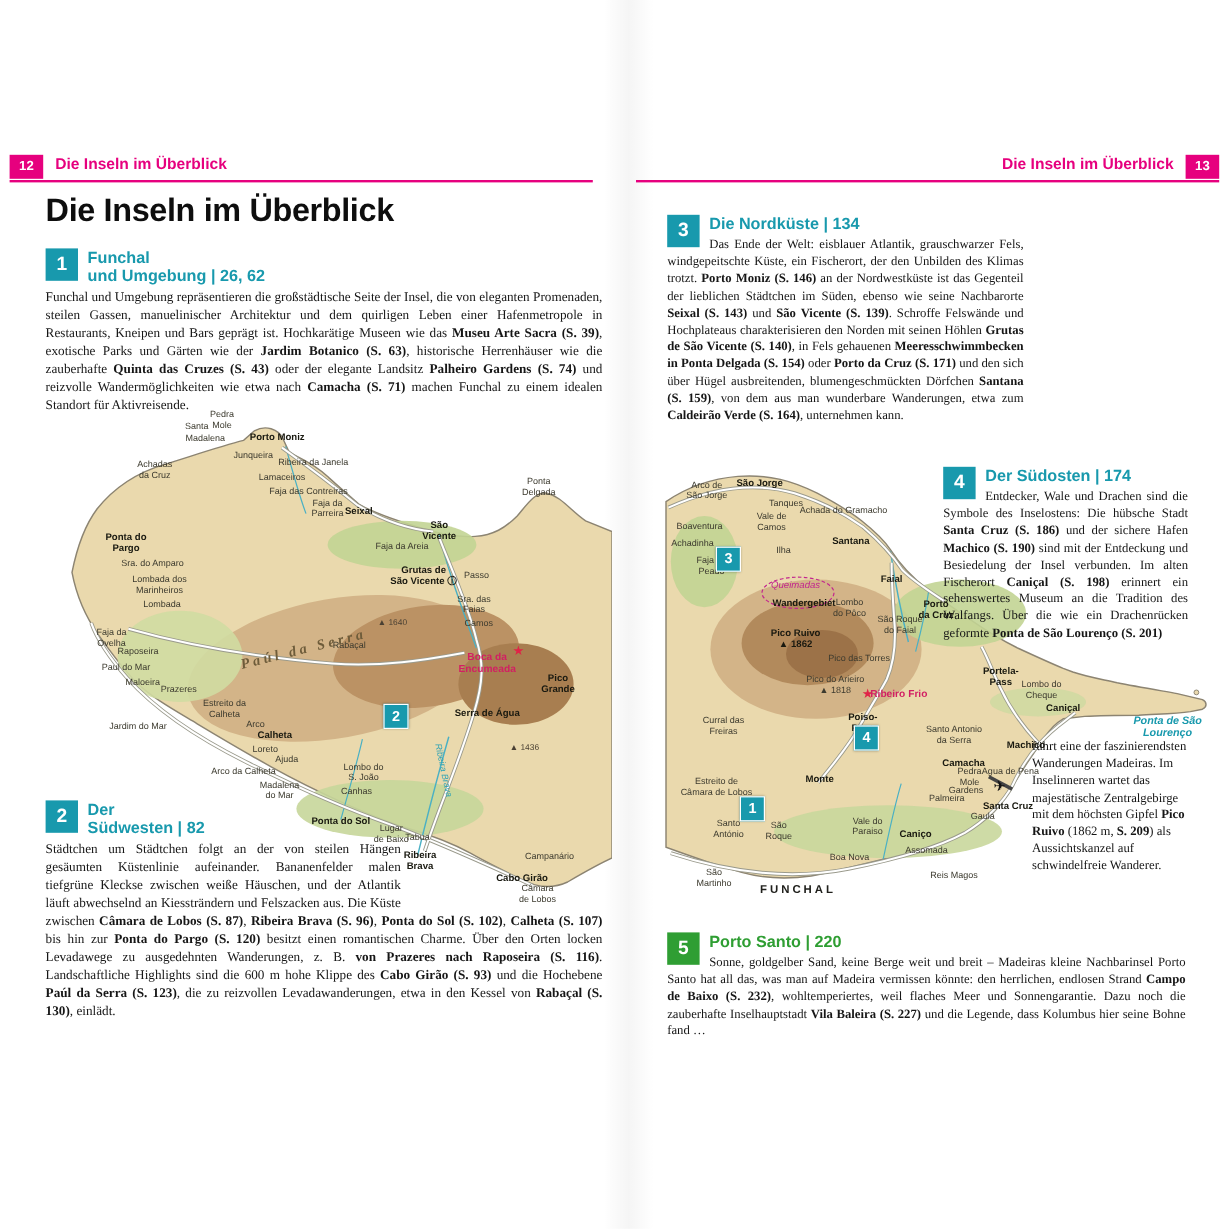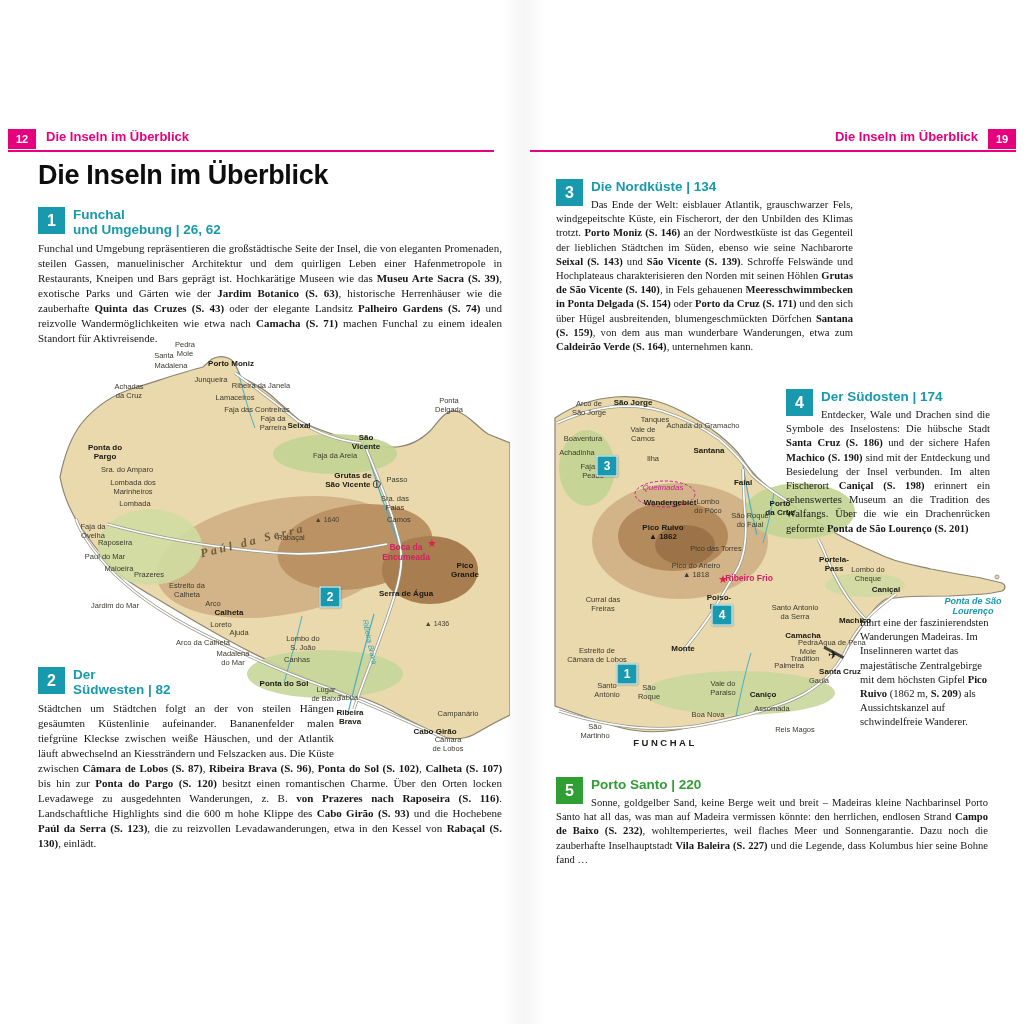--- a/index.html
+++ b/index.html
@@ -51,21 +51,21 @@
 <body>
 
 <div class="gutter"></div>
 
 <div class="hdr" id="hdr-left">
   <div class="pnum">12</div>
   <div class="htitle">Die Inseln im Überblick</div>
 </div>
 <div class="hdr" id="hdr-right">
   <div class="htitle">Die Inseln im Überblick</div>
-  <div class="pnum">19</div>
+  <div class="pnum">13</div>
 </div>
 
 <h1 class="bigtitle">Die Inseln im Überblick</h1>
 
 <div class="map" id="map-left">
   <svg width="475" height="410" viewBox="0 0 475 410">
     <path d="M25,135 C30,110 37,94 46,82 C62,62 82,51 102,45 C122,39 148,30 168,25 L177,17 C186,12 197,15 201,24 L206,35 C216,40 229,46 239,56 C250,66 257,72 264,78 C277,86 296,92 316,98 C331,103 346,106 361,105 C376,104 386,98 396,88 C403,80 411,67 421,69 C433,72 441,84 453,92 L475,101 L475,373 C462,379 450,386 438,393 C425,399 411,397 399,391 C384,383 371,377 357,369 C339,359 321,353 304,348 C287,343 269,335 251,327 C229,317 209,307 191,297 C171,286 149,273 129,261 C109,249 91,239 79,227 C67,215 57,201 47,187 C37,173 29,156 25,135 Z" fill="#ead9ad" stroke="#8c8472" stroke-width="1.2"></path>
     <ellipse cx="245" cy="215" rx="125" ry="58" transform="rotate(-10 245 215)" fill="#d3b488"></ellipse>
     <ellipse cx="320" cy="205" rx="78" ry="42" transform="rotate(-8 320 205)" fill="#bb9264"></ellipse>
     <ellipse cx="395" cy="228" rx="48" ry="34" fill="#a87e50"></ellipse>
@@ -208,21 +208,21 @@
     <span class="ml b" style="left: 138px; top: 256px;">Monte</span>
     <span class="ml " style="left: 62px; top: 298px;">Santo<br>António</span>
     <span class="ml " style="left: 104px; top: 300px;">São<br>Roque</span>
     <span class="ml " style="left: 178px; top: 296px;">Vale do<br>Paraiso</span>
     <span class="ml b" style="left: 218px; top: 302px;">Caniço</span>
     <span class="ml " style="left: 227px; top: 316px;">Assomada</span>
     <span class="ml " style="left: 250px; top: 337px;">Reis Magos</span>
     <span class="ml " style="left: 163px; top: 322px;">Boa Nova</span>
     <span class="ml " style="left: 50px; top: 339px;">São<br>Martinho</span>
     <span class="ml caps" style="left: 120px; top: 350px;">FUNCHAL</span>
-    <span class="ml " style="left: 260px; top: 266px;">Tradition</span>
+    <span class="ml " style="left: 260px; top: 266px;">Gardens</span>
     <span class="ml " style="left: 297px; top: 250px;">Agua de Pena</span>
     <span class="ml plane" style="left: 288px; top: 263px;">✈</span>
     <span class="ml b" style="left: 295px; top: 279px;">Santa Cruz</span>
     <span class="ml " style="left: 263px; top: 255px;">Pedra<br>Mole</span>
     <span class="ml " style="left: 244px; top: 273px;">Palmeira</span>
     <span class="ml " style="left: 274px; top: 288px;">Gaula</span>
     <div class="mnum" style="left: 62px; top: 73px;">3</div>
     <div class="mnum" style="left: 177px; top: 222px;">4</div>
     <div class="mnum" style="left: 82px; top: 281px;">1</div>
   </div>

